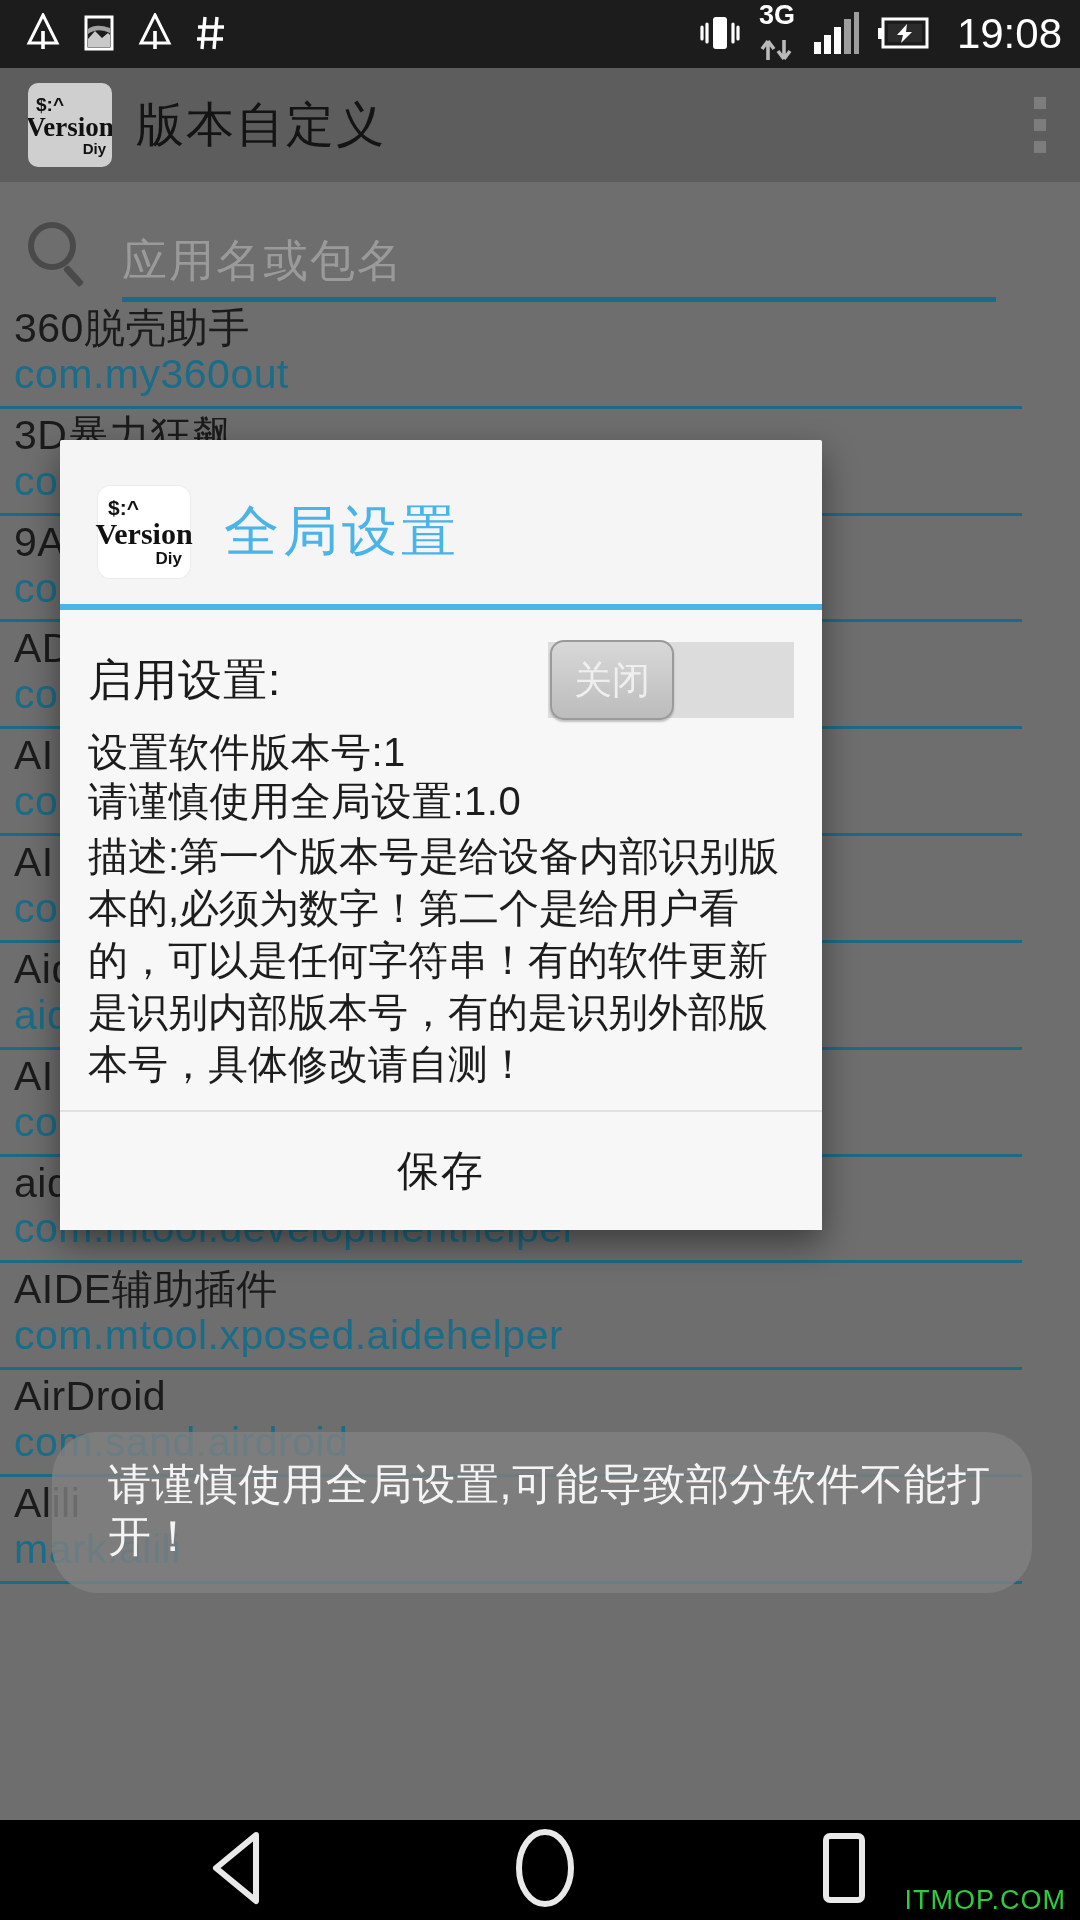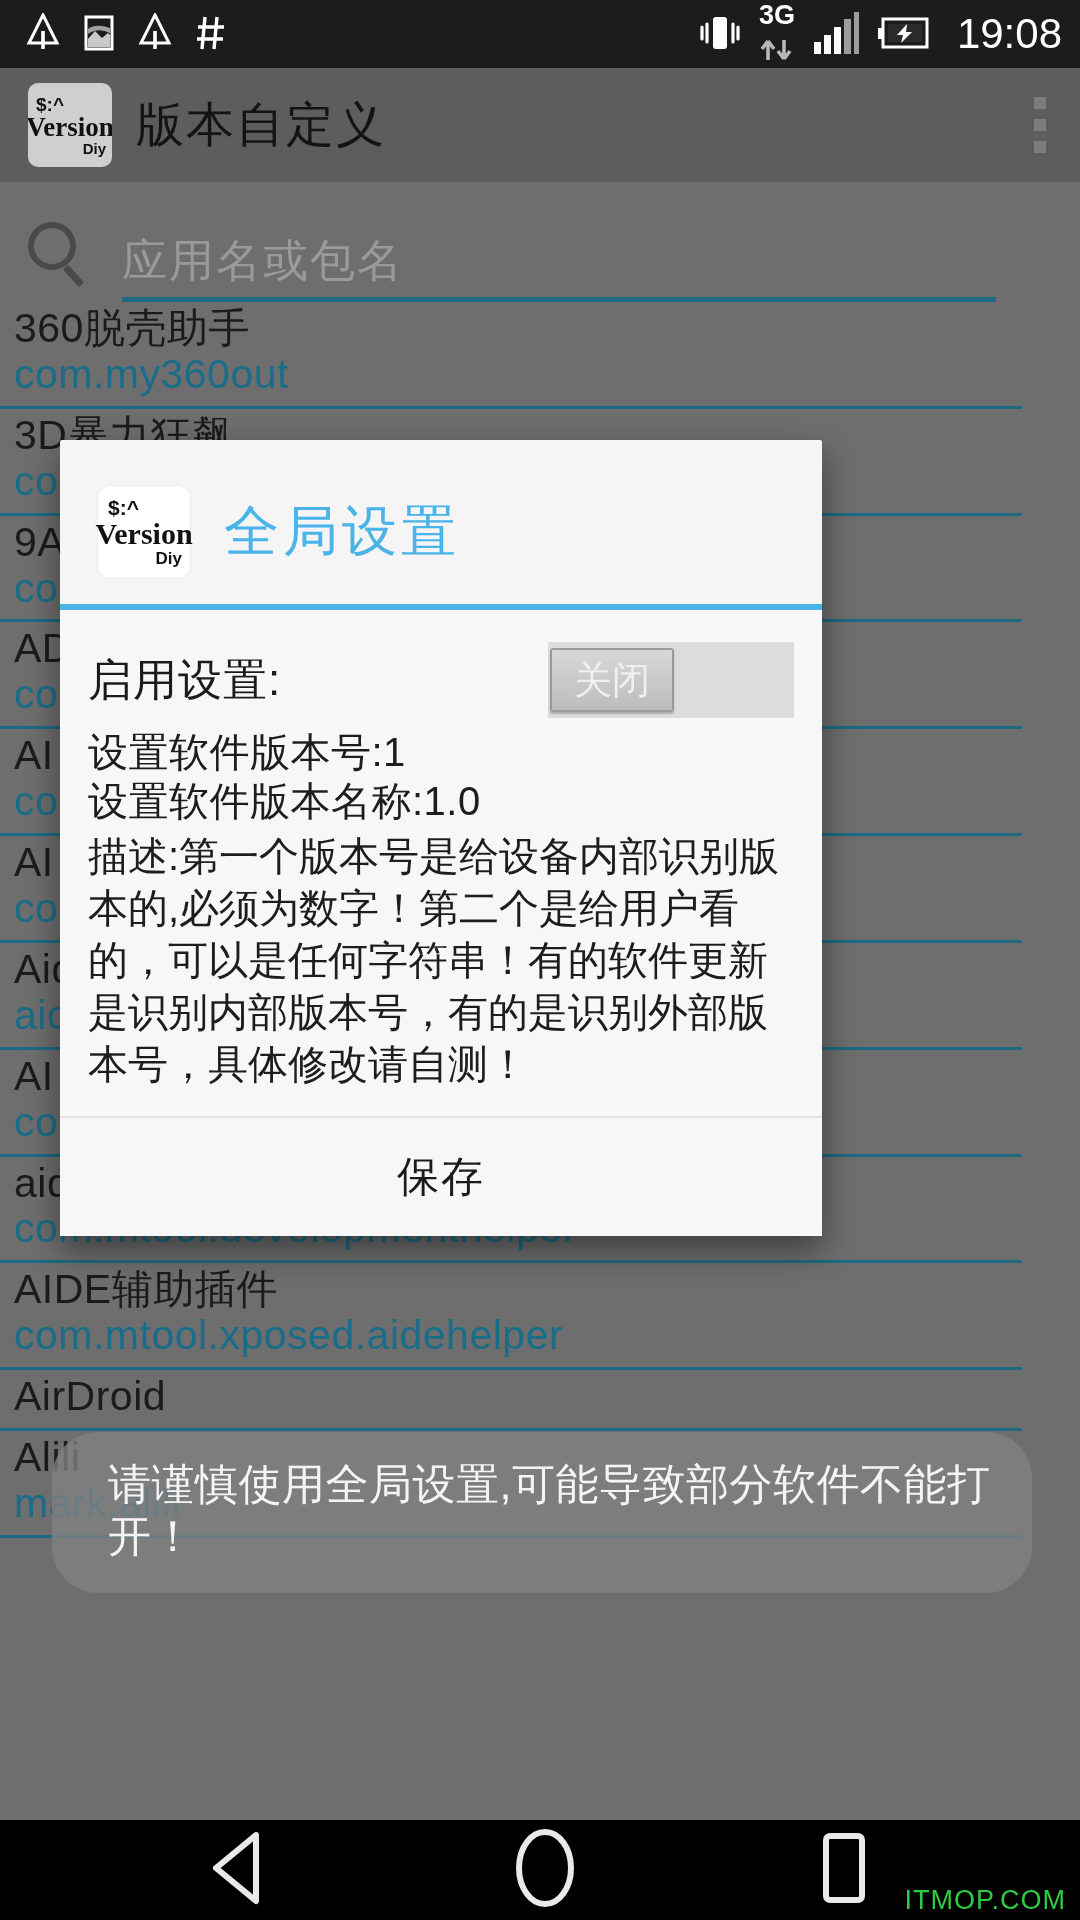--- a/index.html
+++ b/index.html
@@ -65,27 +65,27 @@
     width: 92px; height: 92px; background:#fff; border-radius: 12px;
     display:flex; flex-direction:column; justify-content:center; align-items:center; flex:none;
     box-shadow: 0 0 0 1px rgba(0,0,0,0.04);
   }
   .vl-top { font-size: 21px; font-weight: bold; color:#111; align-self:flex-start; margin-left:10px; line-height:1;}
   .vl-mid { font-size: 30px; font-weight: bold; color:#111; line-height:1.05; font-family:"Liberation Serif", serif;}
   .vl-bot { font-size: 17px; font-weight: bold; color:#111; align-self:flex-end; margin-right:8px; line-height:1;}
   .dlg-title { font-size: 55px; color:#4ab4e8; margin-left: 34px; letter-spacing: 4px;}
   .dlg-divider { height: 6px; background: #4ab4e8; }
 
-  .dlg-body { padding: 22px 28px 26px 28px; background:#f7f7f7; }
+  .dlg-body { padding: 22px 28px 20px 28px; background:#f7f7f7; }
   .enable-row { display:flex; align-items:center; min-height: 96px; }
   .enable-label { font-size: 44px; color:#1b1b1b; letter-spacing:1px; }
   .toggle-wrap { margin-left:auto; width: 246px; height: 76px; background:#dcdcdc; position:relative; display:flex; align-items:center;}
   .toggle-btn {
-    width: 124px; height: 64px; background: linear-gradient(#d8d8d8,#bcbcbc);
-    border: 2px solid #9a9a9a; border-radius: 3px;
+    width: 124px; height: 80px; background: linear-gradient(#d8d8d8,#bcbcbc);
+    border: 2px solid #9a9a9a; border-radius: 14px;
     display:flex; align-items:center; justify-content:center;
     font-size: 38px; color:#efefef; margin-left: 2px;
     box-shadow: 0 2px 2px rgba(0,0,0,0.22);
   }
   .kv { font-size: 40px; color:#1d1d1d; line-height: 1.22; letter-spacing:0.5px; }
   .desc { font-size: 40px; color:#1d1d1d; line-height: 1.30; letter-spacing:0px; margin-top: 4px; }
 
   .dlg-foot { border-top: 2px solid #e2e2e2; height: 120px; display:flex; align-items:center; justify-content:center; background:#f7f7f7;}
   .save-btn { font-size: 42px; color:#1b1b1b; letter-spacing:2px; }
 
@@ -231,20 +231,21 @@
       <div class="row">
         <div class="name">aid</div>
         <div class="pkg">com.mtool.developmenthelper</div>
       </div>
       <div class="row">
         <div class="name">AIDE辅助插件</div>
         <div class="pkg">com.mtool.xposed.aidehelper</div>
       </div>
       <div class="row">
         <div class="name">AirDroid</div>
+        <div class="pkg">com.sand.airdroid</div>
       </div>
       <div class="row">
         <div class="name">Alili</div>
         <div class="pkg">mark.alili</div>
       </div>
     </div>
   </div>
 
   <div class="dialog">
     <div class="dlg-head">
@@ -258,21 +259,21 @@
     <div class="dlg-divider"></div>
 
     <div class="dlg-body">
       <div class="enable-row">
         <div class="enable-label">启用设置:</div>
         <div class="toggle-wrap">
           <div class="toggle-btn">关闭</div>
         </div>
       </div>
       <div class="kv">设置软件版本号:1</div>
-      <div class="kv">设置软件版本名称:1.0</div>
+      <div class="kv">请谨慎使用全局设置:1.0</div>
       <div class="desc">描述:第一个版本号是给设备内部识别版本的,必须为数字！第二个是给用户看的，可以是任何字符串！有的软件更新是识别内部版本号，有的是识别外部版本号，具体修改请自测！</div>
     </div>
 
     <div class="dlg-foot">
       <div class="save-btn">保存</div>
     </div>
   </div>
 
   <div class="toast">
     <div class="toast-text">请谨慎使用全局设置,可能导致部分软件不能打开！</div>

